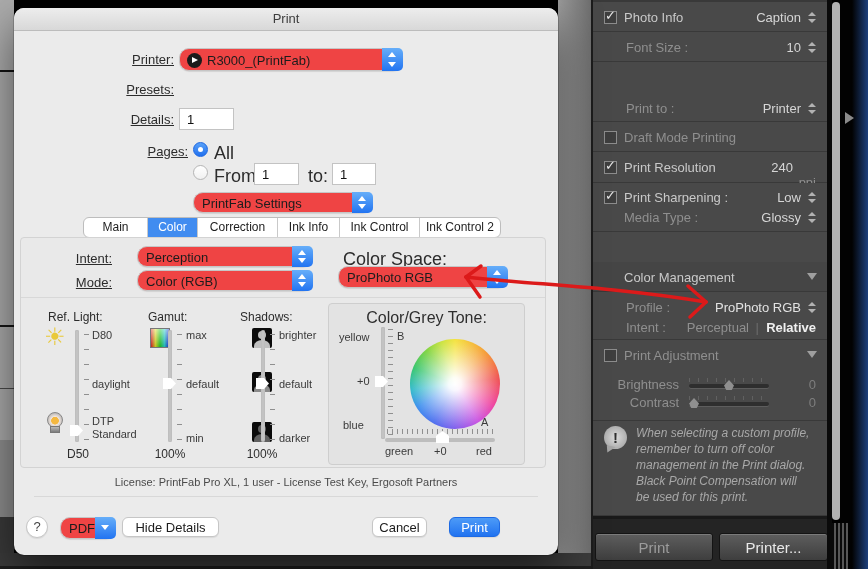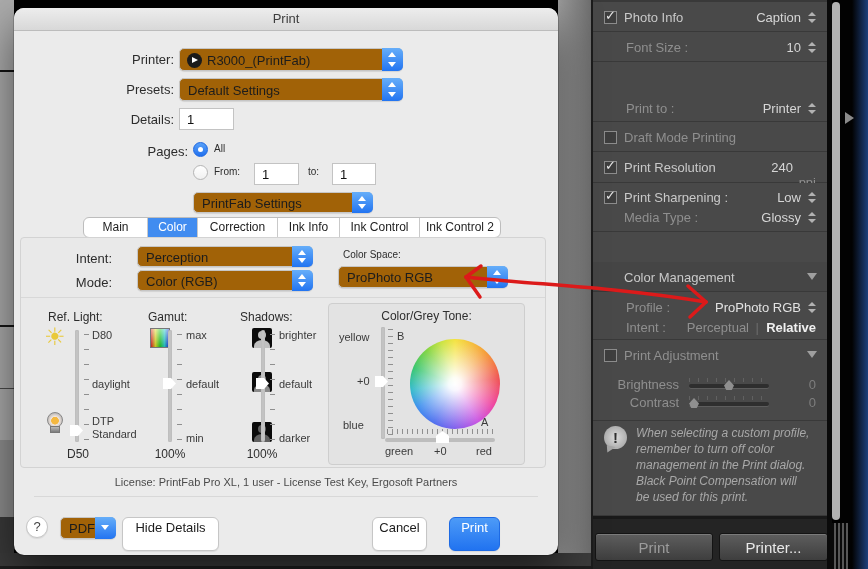--- a/index.html
+++ b/index.html
@@ -4,23 +4,23 @@
 <style>
   html,body{margin:0;padding:0;background:#000;}
   #screen{position:relative;width:868px;height:569px;overflow:hidden;font-family:"Liberation Sans",sans-serif;background:#000;}
   .abs{position:absolute;}
   
   #dialog{position:absolute;left:14px;top:8px;width:544px;height:547px;background:#ebebeb;border-radius:10px;
           box-shadow:0 18px 45px rgba(0,0,0,.55),0 0 0 1px rgba(0,0,0,.18);}
   #titlebar{position:absolute;left:0;top:0;right:0;height:22px;background:linear-gradient(#ededed,#d8d8d8);
             border-bottom:1px solid #bcbcbc;border-radius:10px 10px 0 0;}
   #titlebar .t{width:100%;text-align:center;font-size:13px;color:#3d3d3d;line-height:22px;}
-  .lbl{position:absolute;font-size:13px;color:#2c2c2c;text-align:right;white-space:nowrap;}
-  .llbl{position:absolute;font-size:10px;color:#2c2c2c;white-space:nowrap;}
-  .popup{position:absolute;background:#a16207;border:1px solid #c6c6c6;border-radius:5px;box-sizing:border-box;
+  .lbl{position:absolute;font-size:13px;color:#2c2c2c;text-align:right;white-space:nowrap;text-decoration:underline;}
+  .llbl{position:absolute;font-size:18px;color:#2c2c2c;white-space:nowrap;}
+  .popup{position:absolute;background:#ef4444;border:1px solid #c6c6c6;border-radius:10px;box-sizing:border-box;
          box-shadow:0 1px 1px rgba(0,0,0,.1);}
   .popup .val{position:absolute;left:8px;top:50%;transform:translateY(-50%);font-size:13px;color:#1c1c1c;white-space:nowrap;}
   .cap{position:absolute;top:-1px;right:-1px;bottom:-1px;width:21px;background:linear-gradient(#66aef9,#2274f1);
        border-radius:0 5px 5px 0;}
   .cap::before{content:"";position:absolute;left:6px;top:4px;border-left:4px solid transparent;border-right:4px solid transparent;border-bottom:5px solid #fff;}
   .cap::after{content:"";position:absolute;left:6px;bottom:4px;border-left:4px solid transparent;border-right:4px solid transparent;border-top:5px solid #fff;}
   .cap.single::before{display:none;}
   .cap.single::after{content:"";position:absolute;left:6px;top:8px;border-left:4px solid transparent;border-right:4px solid transparent;border-top:5px solid #fff;bottom:auto;}
   .tin{position:absolute;border:1px solid #c3c3c3;background:#fff;font-size:13px;color:#111;padding:0 0 0 7px;height:22px;box-sizing:border-box;font-family:"Liberation Sans",sans-serif;}
   .radio{position:absolute;width:15px;height:15px;border-radius:50%;border:1px solid #b5b5b5;background:linear-gradient(#fff,#f0f0f0);box-sizing:border-box;}
@@ -37,21 +37,21 @@
   .tick-lbl{position:absolute;font-size:11px;color:#3a3a3a;white-space:nowrap;}
   .vthumb{position:absolute;width:13px;height:13px;background:#fff;clip-path:polygon(0 8%,62% 8%,100% 50%,62% 92%,0 92%);filter:drop-shadow(0 0 1px #8a8a8a);}
   .slider-val{position:absolute;font-size:12px;color:#2e2e2e;text-align:center;}
   #tonebox{position:absolute;left:314px;top:295px;width:197px;height:162px;background:#e3e3e3;border:1px solid #cecece;border-radius:4px;box-sizing:border-box;}
   .wheel{position:absolute;left:81px;top:35px;width:90px;height:90px;border-radius:50%;
     background:radial-gradient(circle at 50% 50%,#fff 0%,rgba(255,255,255,.95) 10%,rgba(255,255,255,0) 72%),
     conic-gradient(from 0deg,#f4e23a,#f59a30 12%,#ef4d4d 23%,#ee3f9e 33%,#c94fe0 41%,#7e5cec 50%,#4a6cee 58%,#3a8cee 66%,#2fb9c9 73%,#33c46a 81%,#7ed33c 89%,#c8e23a 95%,#f4e23a 100%);}
   .hticks{position:absolute;height:5px;background:repeating-linear-gradient(90deg,#8f8f8f 0 1px,transparent 1px 5px);}
   .htrack{position:absolute;height:4px;background:#bdbdbd;border-radius:2px;}
   .hthumb{position:absolute;width:13px;height:12px;background:#fff;clip-path:polygon(50% 0,100% 42%,100% 100%,0 100%,0 42%);filter:drop-shadow(0 0 1px #8a8a8a);}
-  .mbtn{position:absolute;height:34px;background:#fff;border:1px solid #c6c6c6;border-radius:6px;font-size:13px;color:#1c1c1c;text-align:center;line-height:20px;box-sizing:border-box;box-shadow:0 1px 1px rgba(0,0,0,.08);}
+  .mbtn{position:absolute;height:20px;background:#fff;border:1px solid #c6c6c6;border-radius:6px;font-size:13px;color:#1c1c1c;text-align:center;line-height:20px;box-sizing:border-box;box-shadow:0 1px 1px rgba(0,0,0,.08);}
   .mbtn.primary{background:linear-gradient(#4d9bf7,#2173f0);border-color:#1d6ae4;color:#fff;}
   
   #panel{position:absolute;left:591px;top:0;width:236px;height:569px;background:#494949;border-left:2px solid #1c1c1c;box-sizing:content-box;}
   .prow{position:absolute;left:0;width:236px;background:#494949;border-bottom:1px solid #393939;box-sizing:border-box;}
   .plab{position:absolute;font-size:13px;white-space:nowrap;}
   .dim{color:#8f8f8f;} .lit{color:#c9c9c9;} .bval{color:#d6d6d6;}
   .lrcheck{position:absolute;width:13px;height:13px;background:#3e3e3e;border:1px solid #8c8c8c;box-sizing:border-box;}
   .lrcheck.checked::after{content:"\2713";position:absolute;left:0px;top:-4px;font-size:13px;color:#e9e9e9;}
   .lrud{position:absolute;width:9px;height:12px;}
   .lrud::before{content:"";position:absolute;left:0;top:0;border-left:4px solid transparent;border-right:4px solid transparent;border-bottom:4px solid #b2b2b2;}
@@ -197,24 +197,20 @@
     </div>
 
     <div class="lbl" style="left:60px;top:44px;width:100px;">Printer:</div>
     <div class="popup" style="left:165px;top:40px;width:224px;height:23px;">
       <span class="printer-badge"></span>
       <span class="val" style="left:27px;">R3000_(PrintFab)</span>
       <span class="cap"></span>
     </div>
 
     <div class="lbl" style="left:60px;top:74px;width:100px;">Presets:</div>
-    <div class="popup" style="left:165px;top:70px;width:224px;height:23px;">
-      <span class="val">Default Settings</span>
-      <span class="cap"></span>
-    </div>
 
     <div class="lbl" style="left:60px;top:104px;width:100px;">Details:</div>
     <input class="tin" style="left: 165px; top: 100px; width: 55px;" value="1">
 
     <div class="lbl" style="left:60px;top:136px;width:114px;">Pages:</div>
     <span class="radio sel" style="left:179px;top:134px;"></span>
     <span class="llbl" style="left:200px;top:135px;">All</span>
     <span class="radio" style="left:179px;top:157px;"></span>
     <span class="llbl" style="left:200px;top:158px;">From:</span>
     <input class="tin" style="left: 240px; top: 155px; width: 45px;" value="1">
@@ -283,21 +279,21 @@
     <span class="portrait" style="left:238px;top:414px;--pc:#5f5f5f;"></span>
     <div class="vtrack" style="left:247px;top:322px;height:112px;"></div>
     <div class="vticks" style="left:256px;top:326px;height:106px;"></div>
     <div class="tick-lbl" style="left:265px;top:321px;">brighter</div>
     <div class="tick-lbl" style="left:265px;top:370px;">default</div>
     <div class="tick-lbl" style="left:265px;top:424px;">darker</div>
     <div class="vthumb" style="left:242px;top:369px;"></div>
     <div class="slider-val" style="left:220px;top:439px;width:56px;">100%</div>
 
     <div id="tonebox">
-      <div style="position:absolute;left:0;top:5px;width:100%;text-align:center;font-size:12px;color:#2e2e2e;">Color/Grey Tone:</div>
+      <div style="position:absolute;left:0;top:5px;width:100%;text-align:center;font-size:16px;color:#2e2e2e;">Color/Grey Tone:</div>
       <div class="tick-lbl" style="left:10px;top:27px;">yellow</div>
       <div class="vtrack" style="left:52px;top:23px;height:112px;"></div>
       <div class="vticks" style="left:59px;top:25px;height:108px;background:repeating-linear-gradient(180deg,#909090 0 1px,transparent 1px 7px);"></div>
       <div class="tick-lbl" style="left:68px;top:26px;">B</div>
       <div class="wheel"></div>
       <div class="tick-lbl" style="left:28px;top:71px;">+0</div>
       <div class="vthumb" style="left:46px;top:71px;"></div>
       <div class="tick-lbl" style="left:14px;top:115px;">blue</div>
       <div class="tick-lbl" style="left:152px;top:112px;">A</div>
       <div class="hticks" style="left:58px;top:125px;width:108px;"></div>

